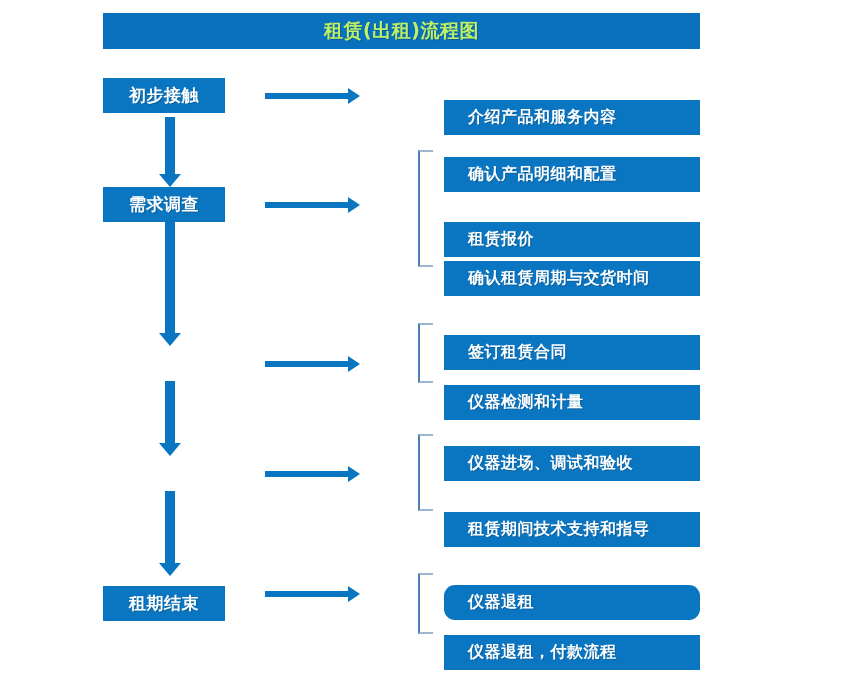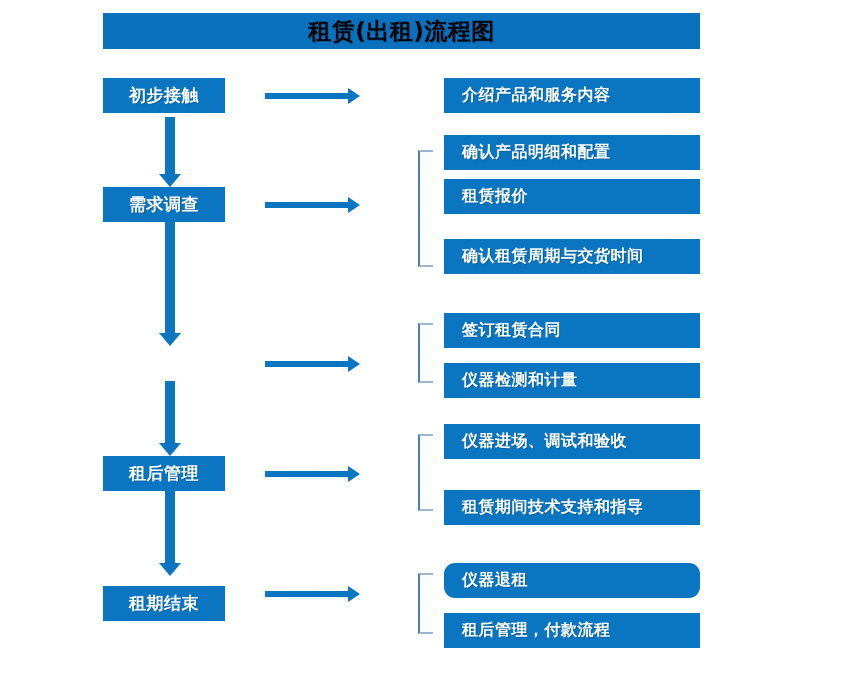--- a/index.html
+++ b/index.html
@@ -19,22 +19,22 @@
     height: 688px;
     background: #ffffff;
   }
   .title-bar {
     position: absolute;
     left: 103px;
     top: 13px;
     width: 597px;
     height: 36px;
     background: #0a71bf;
-    color: #000000;
-    font-size: 23px;
+    color: #bef264;
+    font-size: 19px;
     font-weight: bold;
     display: flex;
     align-items: center;
     justify-content: center;
     letter-spacing: 0.5px;
     text-shadow: 1px 1px 0 rgba(0,0,0,0.18);
   }
   .stage-box {
     position: absolute;
     left: 103px;
@@ -54,24 +54,25 @@
     position: absolute;
     left: 444px;
     width: 256px;
     height: 35px;
     background: #0a76c2;
     color: #ffffff;
     font-size: 16px;
     font-weight: bold;
     display: flex;
     align-items: center;
-    padding-left: 18px;
+    padding-left: 24px;
     box-sizing: border-box;
     letter-spacing: 0.5px;
     text-shadow: 1px 1px 0 rgba(0,0,0,0.18);
+    margin-top: 22px;
   }
   .arrow-right {
     position: absolute;
     height: 16px;
   }
   .arrow-right .shaft {
     position: absolute;
     left: 0;
     top: 5px;
     height: 6px;
@@ -119,21 +120,20 @@
 </style>
 </head>
 <body>
 
 <div id="canvas">
 
   <div class="title-bar">租赁(出租)流程图</div>
 
   <div class="stage-box" style="top:78px;">初步接触</div>
   <div class="stage-box" style="top:187px;">需求调查</div>
-  <div class="stage-box" style="top:456px;">租后管理</div>
   <div class="stage-box" style="top:576px;margin-top:10px;">租期结束</div>
 
   <div class="arrow-down" style="top:117px; height:70px;">
     <div class="shaft" style="height:57px;"></div>
     <div class="head" style="top:57px;"></div>
   </div>
   <div class="arrow-down" style="top:222px; height:124px;">
     <div class="shaft" style="height:111px;"></div>
     <div class="head" style="top:111px;"></div>
   </div>
@@ -167,22 +167,22 @@
     <div class="head" style="left:83px;"></div>
   </div>
 
   <div class="bracket" style="top:150px; height:117px;"></div>
   <div class="bracket" style="top:323px; height:60px;"></div>
   <div class="bracket" style="top:434px; height:77px;"></div>
   <div class="bracket" style="top:573px; height:61px;"></div>
 
   <div class="detail-box" style="top:78px;">介绍产品和服务内容</div>
   <div class="detail-box" style="top:135px;">确认产品明细和配置</div>
-  <div class="detail-box" style="top:179px;">租赁报价</div>
+  <div class="detail-box" style="top:200px;">租赁报价</div>
   <div class="detail-box" style="top:239px;">确认租赁周期与交货时间</div>
   <div class="detail-box" style="top:313px;">签订租赁合同</div>
   <div class="detail-box" style="top:363px;font-family:Liberation Mono, monospace;">仪器检测和计量</div>
   <div class="detail-box" style="top:424px;font-family:Liberation Serif, serif;">仪器进场、调试和验收</div>
   <div class="detail-box" style="top:490px;">租赁期间技术支持和指导</div>
   <div class="detail-box" style="top:563px;border-radius:11px;">仪器退租</div>
-  <div class="detail-box" style="top:613px;">租后管理，付款流程</div>
+  <div class="detail-box" style="top:613px;">仪器退租，付款流程</div>
 
 </div>
 
 </body></html>

